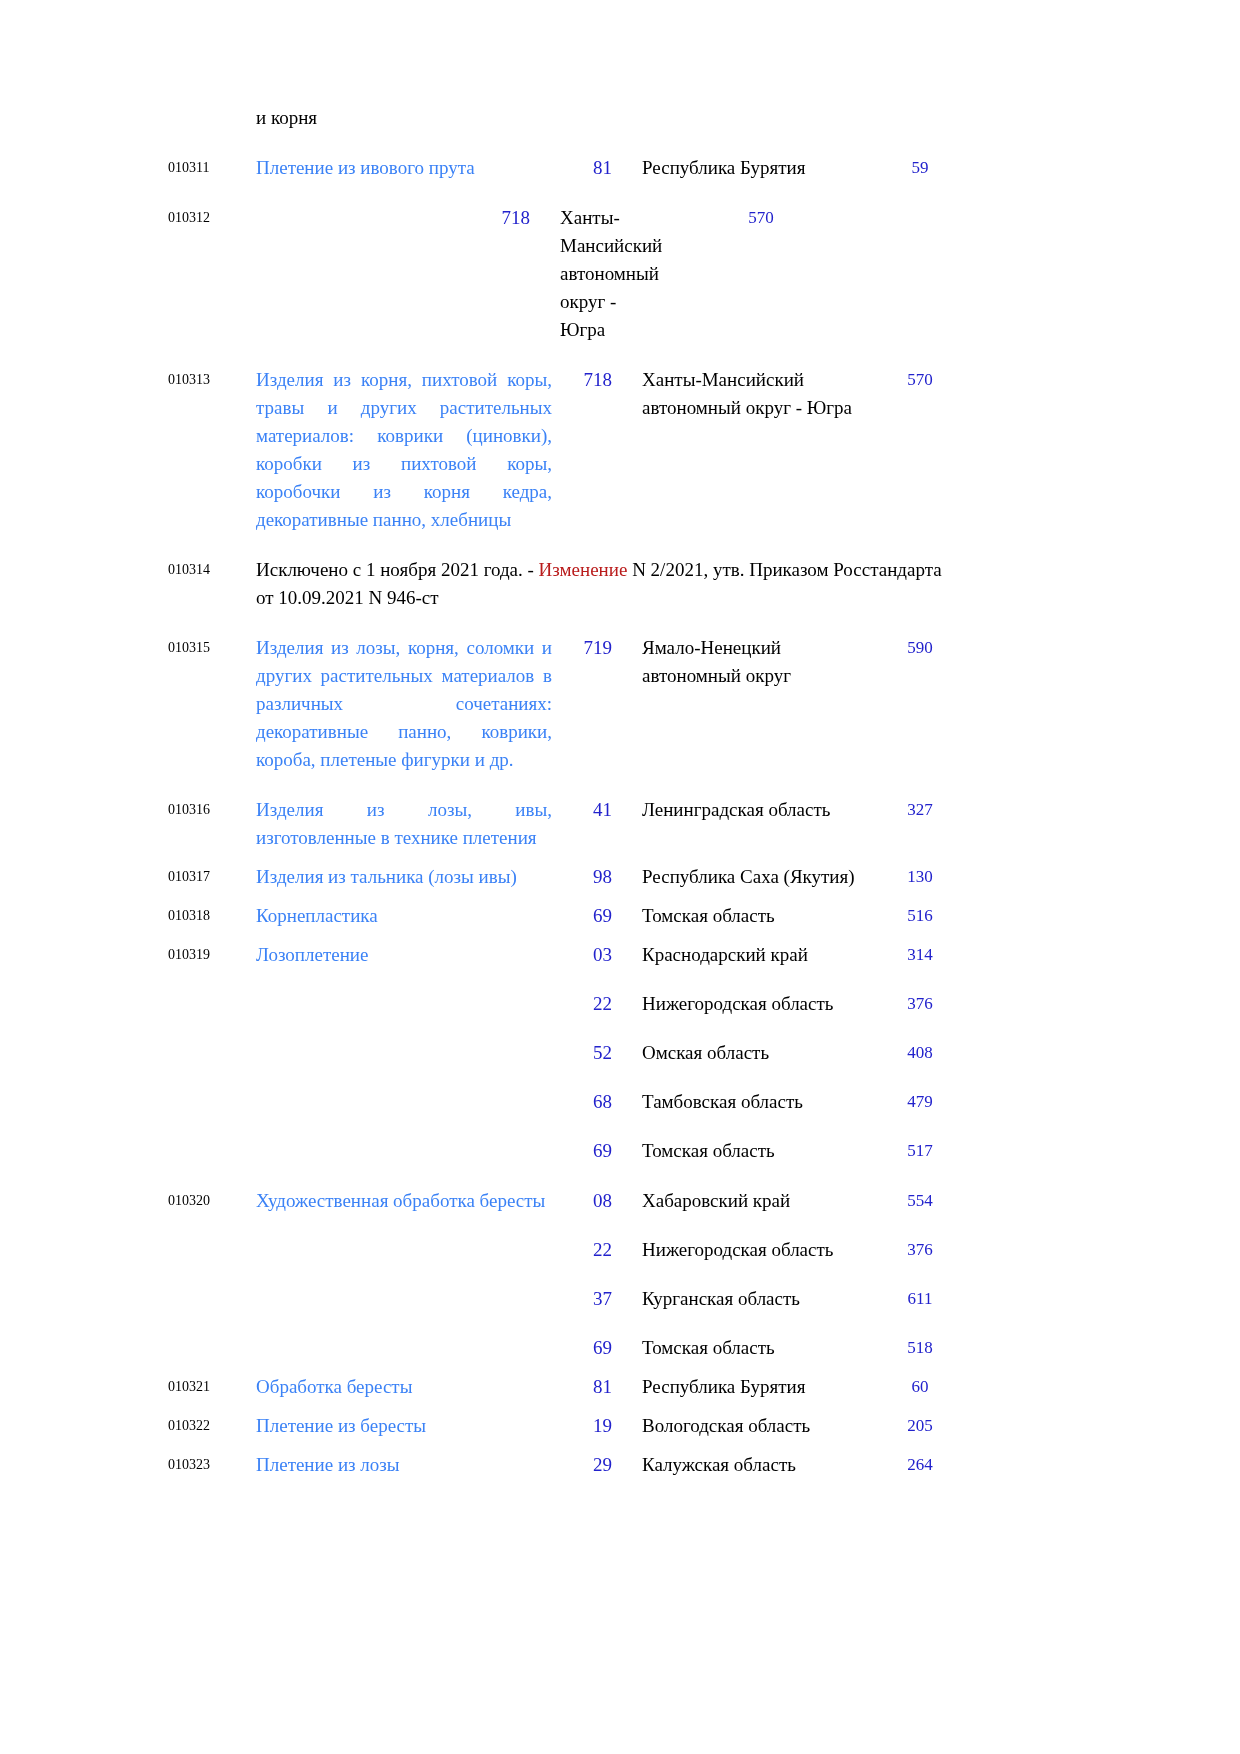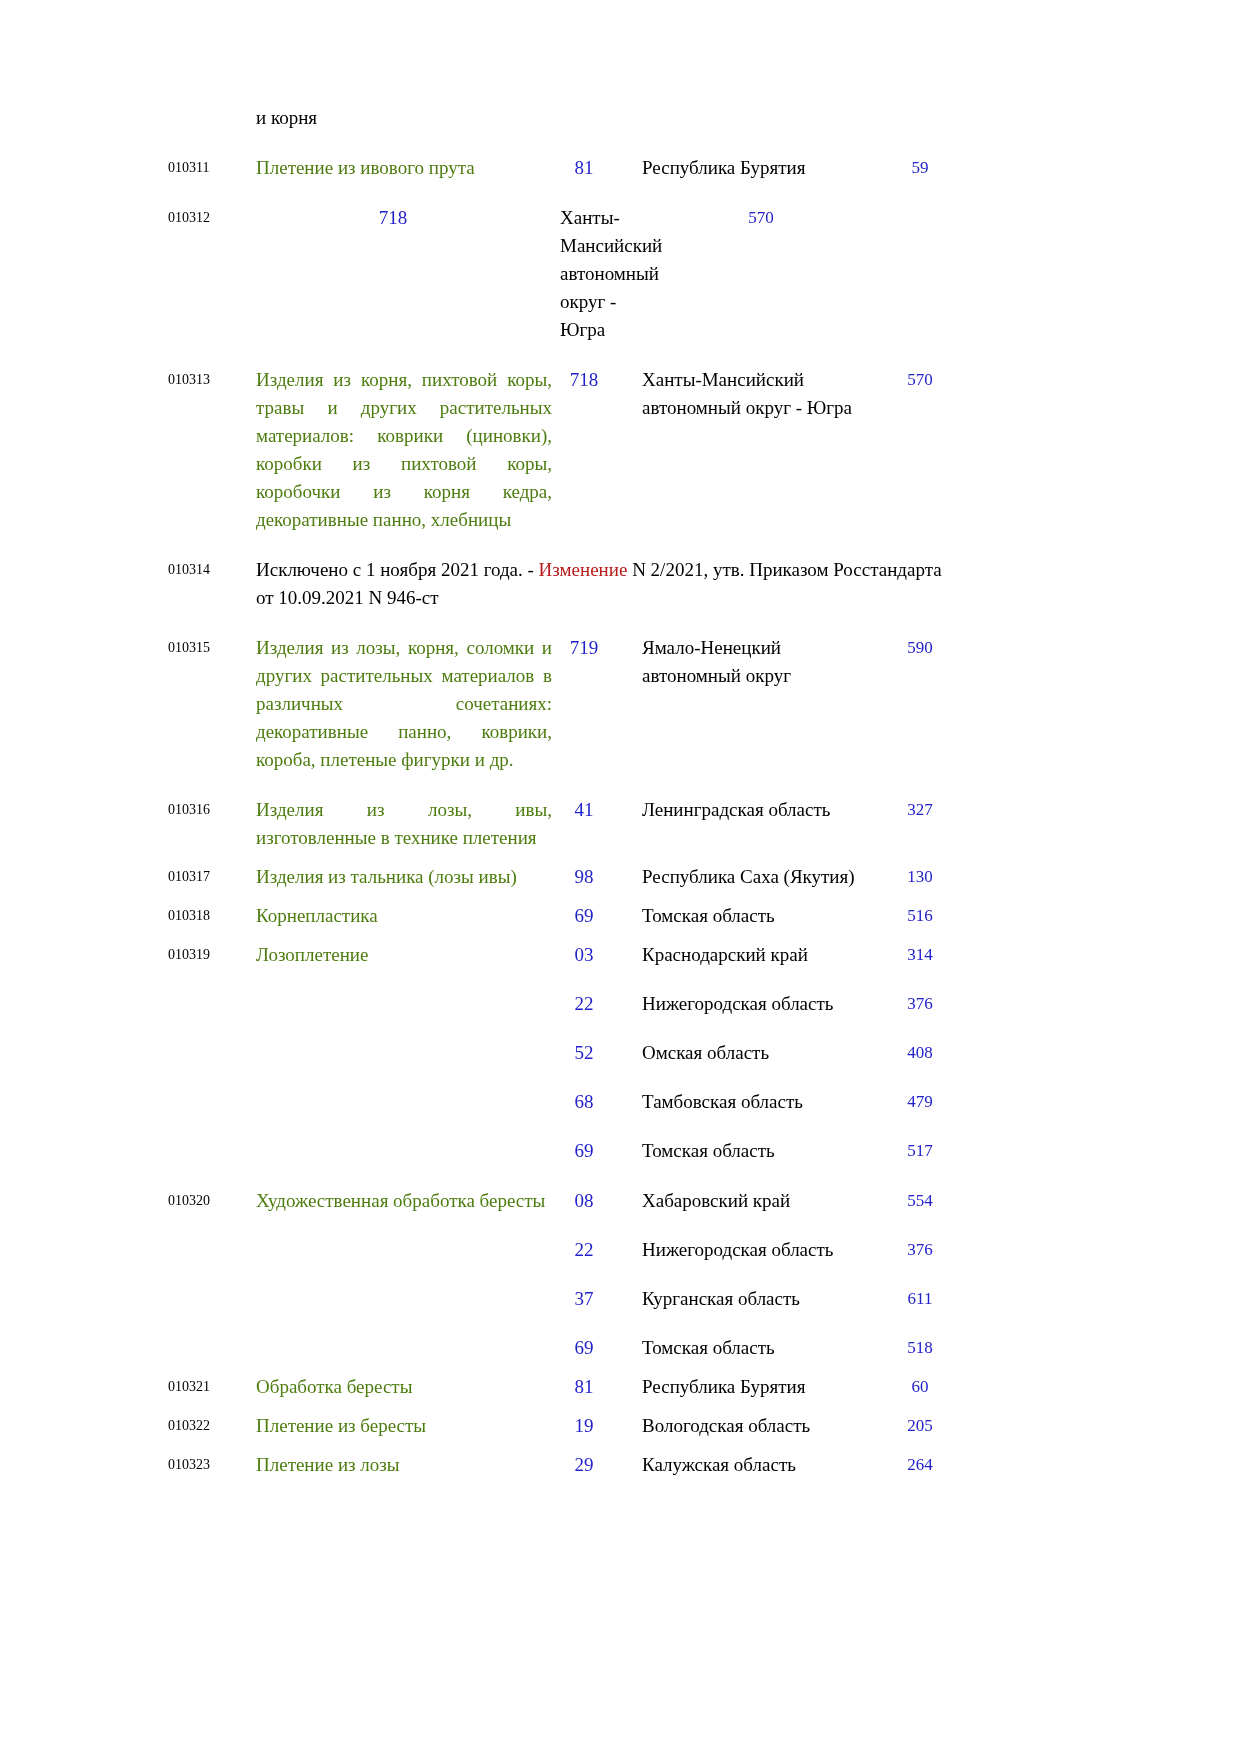--- a/index.html
+++ b/index.html
@@ -41,32 +41,32 @@
 
   .c-code {
     font-size: 14px;
     line-height: 28px;
     color: #000000;
     white-space: nowrap;
   }
   .c-desc {
     font-size: 19px;
     line-height: 28px;
-    color: #4d7c0f;
+    color: #3b82f6;
     text-align: justify;
     text-align-last: left;
     hyphens: none;
     padding-right: 4px;
   }
   .c-desc.lastjust { text-align: justify; }
   .c-regcode {
     font-size: 19px;
     line-height: 28px;
     color: #2222cc;
-    text-align: center;
+    text-align: right;
     padding-right: 26px;
   }
   .c-regname {
     font-size: 19px;
     line-height: 28px;
     color: #000000;
     padding-left: 4px;
   }
   .c-ref {
     font-size: 17px;

